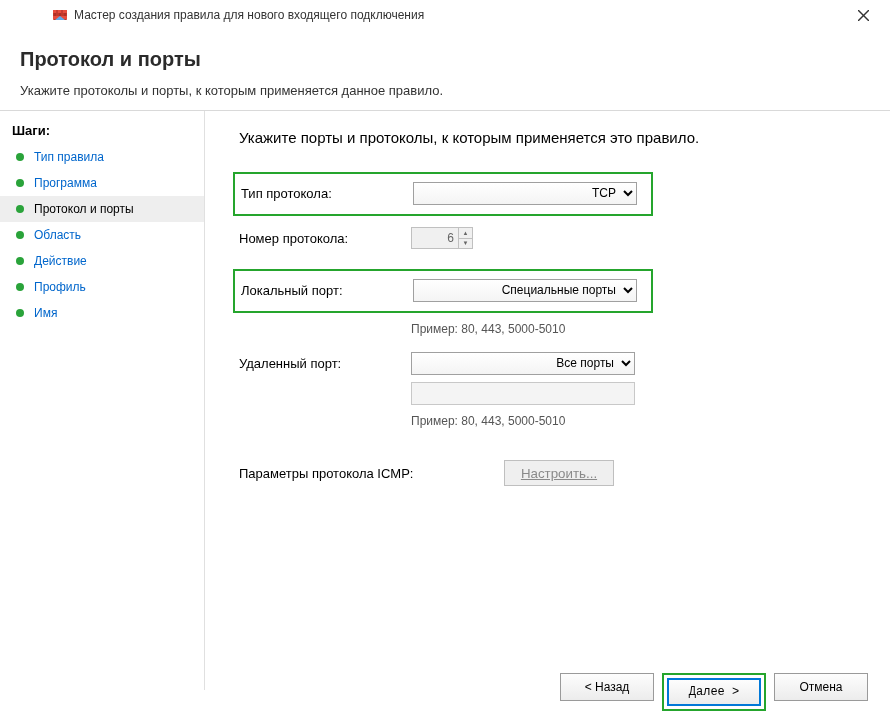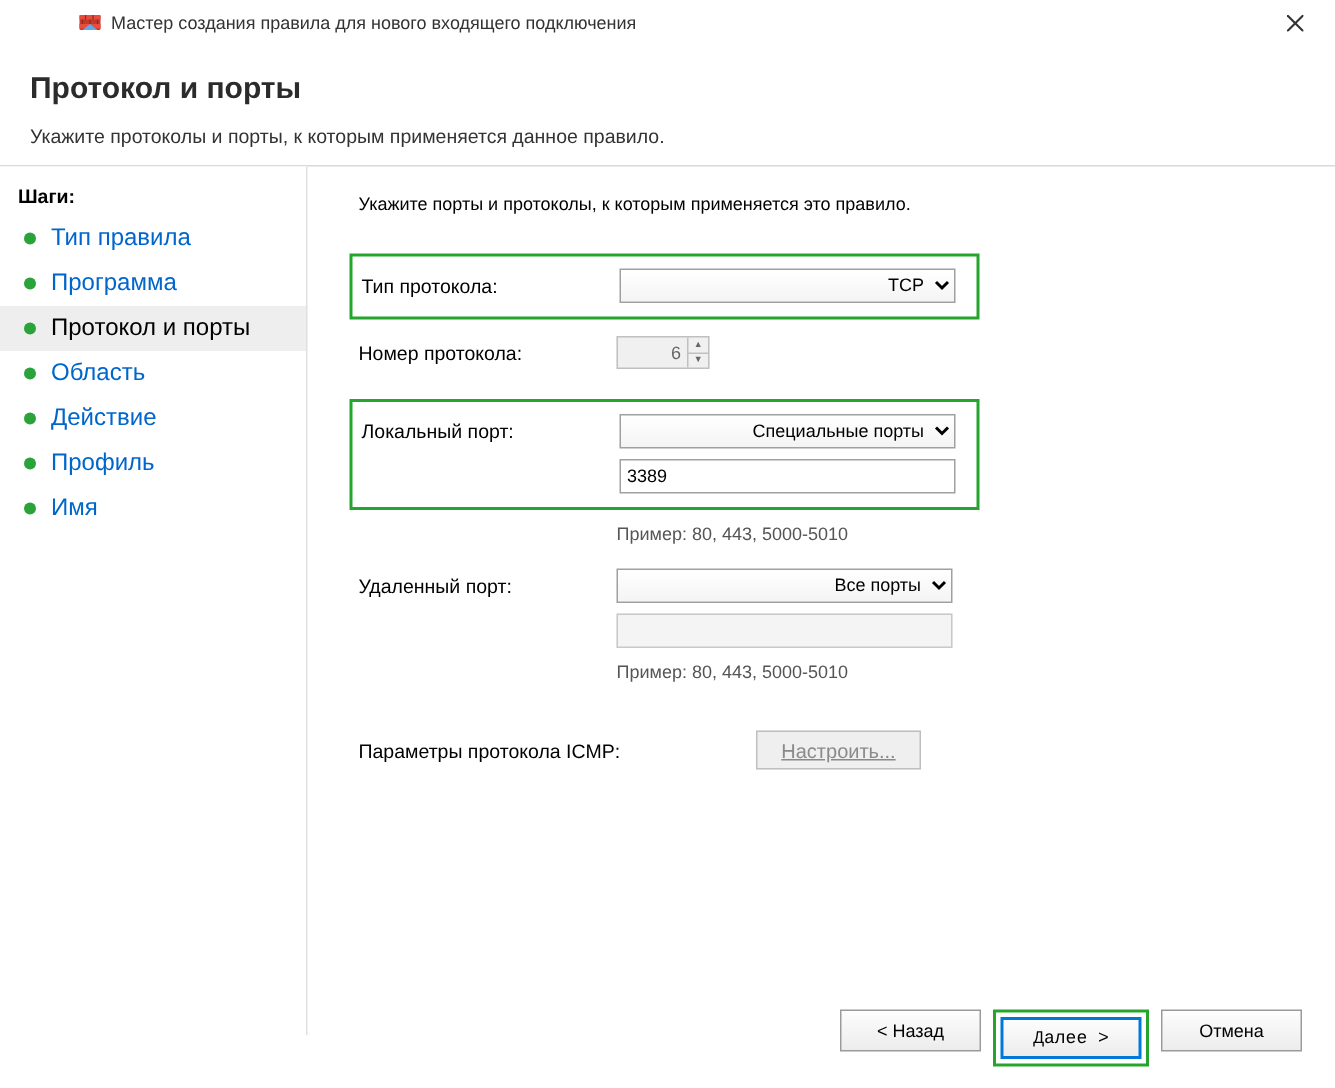--- a/index.html
+++ b/index.html
@@ -13,32 +13,32 @@
 
   
   .header-sec { padding: 18px 20px 12px 20px; }
   .header-title { font-size: 20px; font-weight: bold; color: #2b2b2b; margin-bottom: 12px; }
   .header-sub { font-size: 13px; color: #333; }
 
   
   .body { display:flex; border-top: 1px solid #d9d9d9; height: 580px; }
   .sidebar { width: 205px; background:#fff; border-right: 1px solid #e0e0e0; padding-top: 8px; }
   .sidebar-title { font-weight: bold; font-size: 13px; padding: 4px 12px 6px 12px; }
-  .step { display:flex; align-items:center; padding: 6px 12px 6px 16px; font-size: 16px; }
+  .step { display:flex; align-items:center; padding: 6px 12px 6px 16px; font-size: 12px; }
   .step .dot { width: 8px; height: 8px; border-radius: 50%; margin-right: 10px; flex-shrink: 0; }
   .step.completed .dot { background: #2aa33a; }
   .step.current { background: #eeeeee; }
   .step.current .dot { background: #2aa33a; }
   .step.pending .dot { background: #2aa33a; }
   .step.completed .lbl, .step.pending .lbl { color: #0066cc; }
   .step.current .lbl { color: #000; }
 
   
   .main { flex:1; padding: 18px 28px 8px 34px; display:flex; flex-direction:column; }
-  .instr { font-size: 12px; margin-bottom: 26px; }
+  .instr { font-size: 15px; margin-bottom: 26px; }
 
   .form-row { display:flex; align-items:center; margin-bottom: 4px; height: 26px; }
   .form-row .lbl { width: 172px; font-size: 13px; }
   .form-row .ctl { width: 224px; }
   select, input[type=text] { width: 100%; height: 23px; border: 1px solid #a0a0a0; background:#fff; font-family:inherit; font-size:12px; padding: 0 4px; }
   select { background: linear-gradient(#fff,#f4f4f4); text-align: right; }
   .num-spin { display:inline-flex; align-items:center; background: #f0f0f0; border:1px solid #c0c0c0; height:22px; }
   .num-spin .val { width: 46px; text-align:right; padding-right:4px; color:#666; }
   .num-spin .arrows { width: 14px; height:100%; display:flex; flex-direction:column; }
   .num-spin .arrows span { flex:1; display:flex; align-items:center; justify-content:center; font-size:6px; color:#666; border-left:1px solid #c0c0c0; }
@@ -164,26 +164,20 @@
 
     <div class="hi hi-pad" style="width:420px;">
       <div class="form-row">
         <div class="lbl">Локальный порт:</div>
         <div class="ctl">
           <select>
             <option>Специальные порты</option>
           </select>
         </div>
       </div>
-      <div class="form-row">
-        <div class="lbl"></div>
-        <div class="ctl">
-          <input type="text" class="focused" value="3389" style="">
-        </div>
-      </div>
     </div>
     <div class="hint">Пример: 80, 443, 5000-5010</div>
 
     <div class="form-row">
       <div class="lbl">Удаленный порт:</div>
       <div class="ctl">
         <select>
           <option>Все порты</option>
         </select>
       </div>

